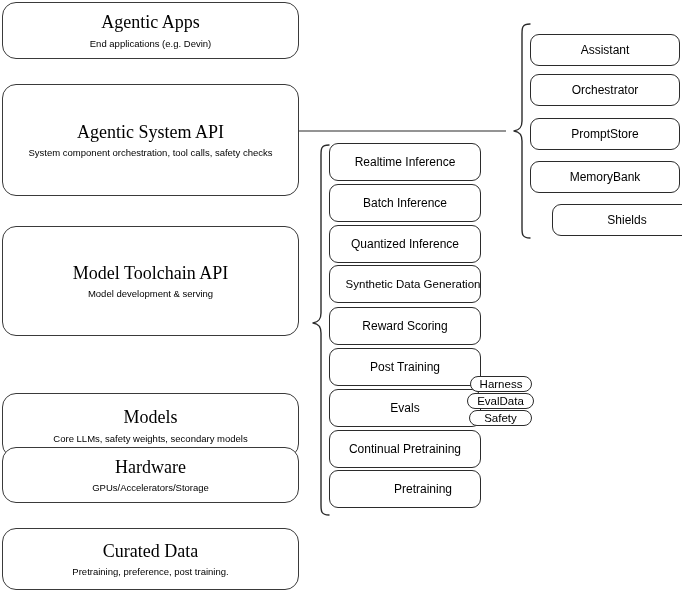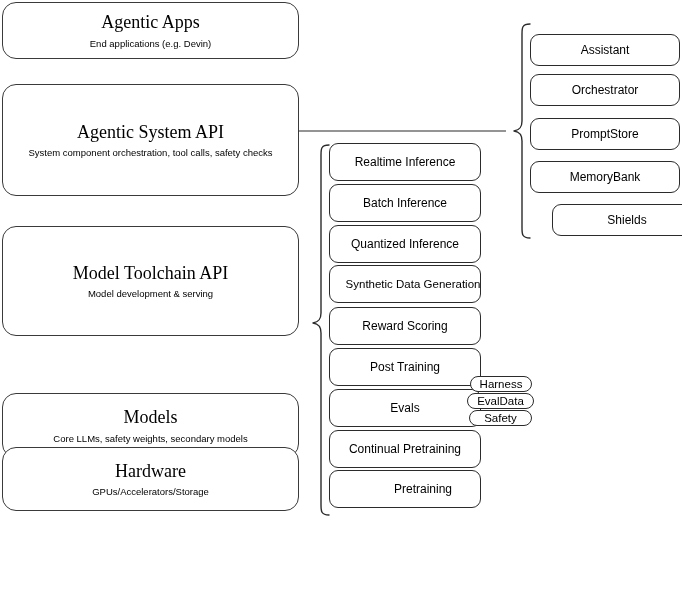--- a/index.html
+++ b/index.html
@@ -115,25 +115,29 @@
   <div class="box layer-box" style="top:226px;height:110px;">
     <div class="title">Model Toolchain API</div>
     <div class="subtitle">Model development &amp; serving</div>
   </div>
 
   <div class="box layer-box" style="top:368px;height:65px;margin-top:25px;">
     <div class="title">Models</div>
     <div class="subtitle">Core LLMs, safety weights, secondary models</div>
   </div>
 
-  <div class="box layer-box" style="top:447px;height:64px;">
+  <div class="box layer-box" style="top:447px;height:56px;">
     <div class="title">Hardware</div>
     <div class="subtitle">GPUs/Accelerators/Storage</div>
   </div>
 
+  <div class="box layer-box" style="top:528px;height:62px;">
+    <div class="title">Curated Data</div>
+    <div class="subtitle">Pretraining, preference, post training.</div>
+  </div>
 
   <div class="connector" style="left:299px;top:100px;width:240px;height:70px;">
     <svg width="240" height="70" viewBox="0 0 240 70">
       <path d="M 0 31 L 207 31" fill="none" stroke="#2b2b2b" stroke-width="1.2"></path>
     </svg>
   </div>
 
   <div class="connector" style="left:506px;top:22px;width:30px;height:220px;">
     <svg width="30" height="220" viewBox="0 0 30 220">
       <path d="M 24 2

